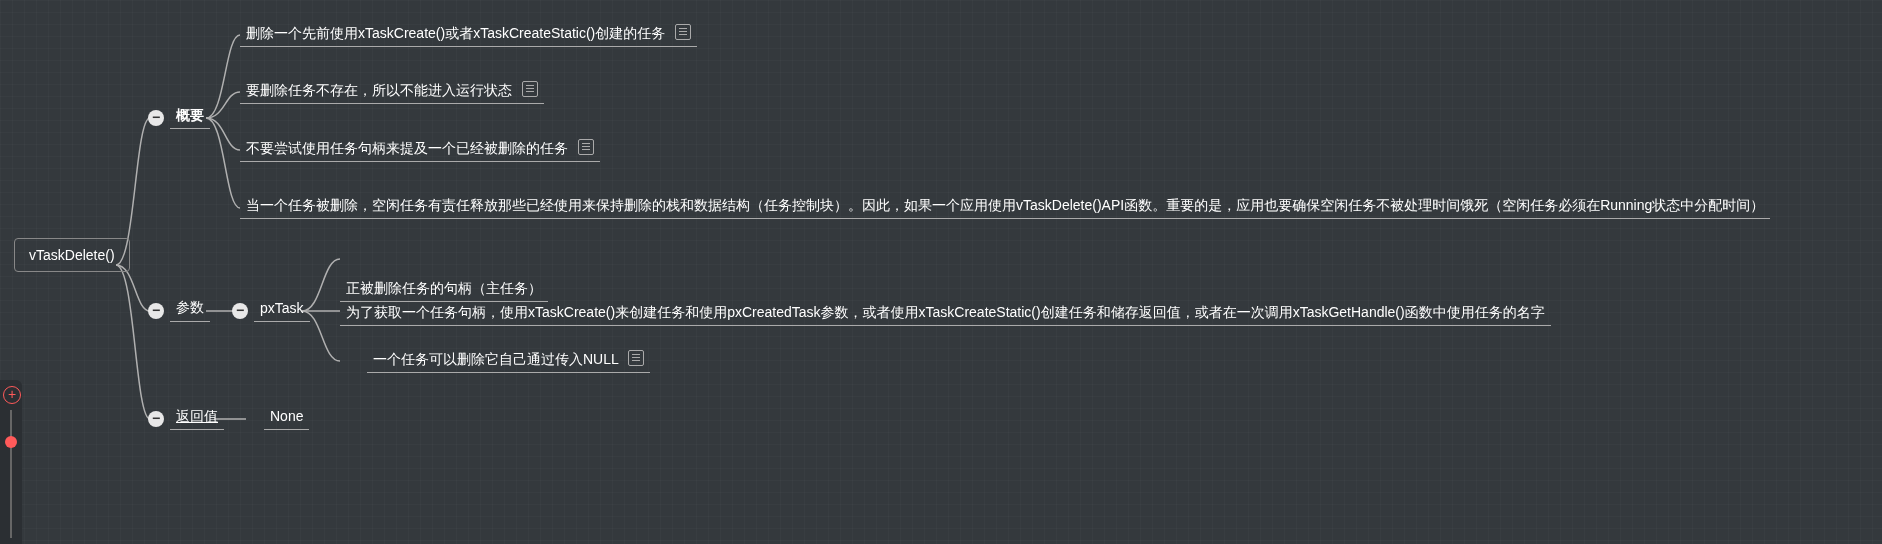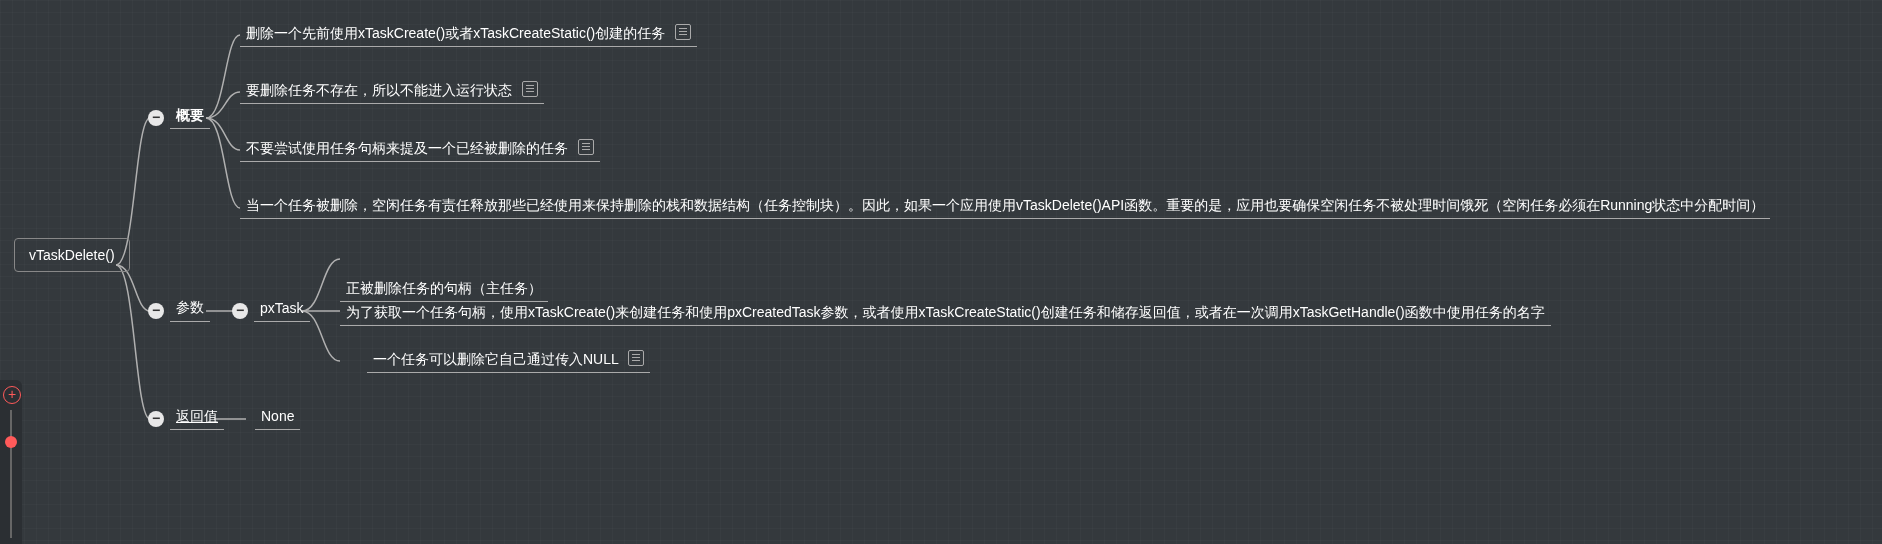--- a/index.html
+++ b/index.html
@@ -161,21 +161,21 @@
 </div>
 <div class="node ul" style="left:340px; top:348px;margin-left:27px;">
   <span>一个任务可以删除它自己通过传入NULL</span>
   <span class="note-icon"></span>
 </div>
 
 <div class="toggle" style="left:148px; top:411px;">−</div>
 <div class="node ul" style="left:170px; top:406px;text-decoration:underline;">
   <span>返回值</span>
 </div>
-<div class="node ul" style="left:255px; top:406px;text-align:right;">
+<div class="node ul" style="left:264px; top:406px;text-align:right;">
   <span>None</span>
 </div>
 
 <div class="zoomer">
   <div class="plus">+</div>
   <div class="track"></div>
   <div class="thumb"></div>
 </div>
 
 </div>

